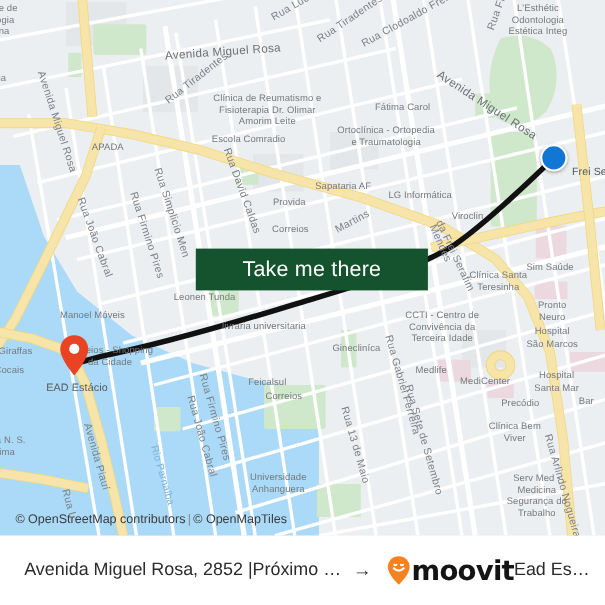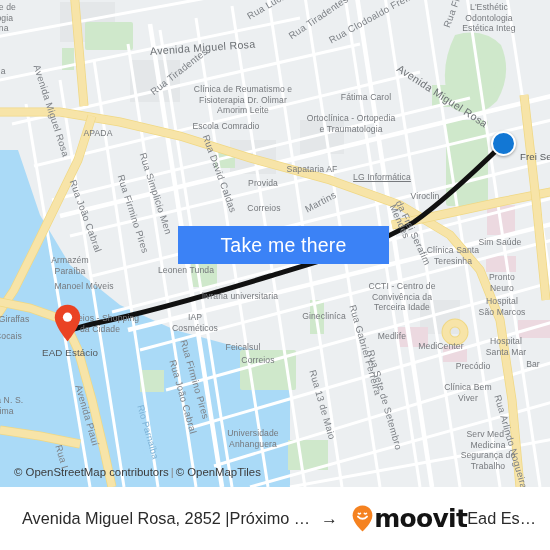--- a/index.html
+++ b/index.html
@@ -61,21 +61,21 @@
   #origin-marker {
     position:absolute; left:491px; top:131px; width:25px; height:25px;
     border-radius:50%; background:#1277d4; border:2.5px solid #ffffff;
     box-shadow:0 1px 3px rgba(0,0,0,.35);
   }
   #dest-marker { position:absolute; left:54px; top:304px; width:27px; height:38px; }
 
   
   #take-me-there {
     position:absolute; left:178px; top:226px; width:211px; height:38px;
-    background:#3b82f6; color:#fff;
+    background:#14532d; color:#fff;
     font-size:19.5px; line-height:38px; text-align:center;
     border:none; cursor:pointer;
     font-family:"Liberation Sans", sans-serif;
     letter-spacing:0.2px;
   }
 
   
   #attribution {
     position:absolute; left:14px; top:466px;
     font-size:11.4px; color:#3b3b3b;
@@ -272,30 +272,28 @@
         <div class="lbl poi multi" style="left: 98px; top: 128px; width: 40px; margin-left: -20px;">APADA</div>
         <div class="lbl poi multi" style="left: 243px; top: 84px; width: 104px; margin-left: -52px;">Clínica de Reumatismo e Fisioterapia Dr. Olimar Amorim Leite</div>
         <div class="lbl poi multi" style="left: 226px; top: 121px; width: 70px; margin-left: -35px;">Escola Comradio</div>
         <div class="lbl poi multi" style="left: 366px; top: 92px; width: 52px; margin-left: -26px;">Fátima Carol</div>
         <div class="lbl poi multi" style="left: 351px; top: 113px; width: 90px; margin-left: -45px;">Ortoclínica - Ortopedia e Traumatologia</div>
         <div class="lbl poi multi" style="left: 489px; top: 2px; width: 60px; margin-left: -30px;">L'Esthétic Odontologia Estética Integ</div>
         <div class="lbl poi multi" style="left: 562px; top: 62px; width: 18px; margin-left: -9px;">Ca</div>
         <div class="lbl poi multi" style="left: 312px; top: 164px; width: 52px; margin-left: -26px;">Sapataria AF</div>
         <div class="lbl poi multi" style="left: 263px; top: 178px; width: 36px; margin-left: -18px;">Provida</div>
         <div class="lbl poi multi" style="left: 264px; top: 203px; width: 38px; margin-left: -19px;">Correios</div>
-        <div class="lbl poi multi" style="left: 382px; top: 172px; width: 62px; margin-left: -31px; text-decoration: underline;">LG Informática</div>
+        <div class="lbl poi multi" style="left: 382px; top: 172px; width: 62px; margin-left: -31px;">LG Informática</div>
         <div class="lbl poi multi" style="left: 425px; top: 191px; width: 36px; margin-left: -18px;">Viroclin</div>
-        <div class="lbl poi multi" style="left: 70px; top: 255px; width: 70px; margin-left: -35px;">Armazém Paraíba</div>
         <div class="lbl poi multi" style="left: 84px; top: 281px; width: 62px; margin-left: -31px;">Manoel Móveis</div>
         <div class="lbl poi multi" style="left: 14px; top: 314px; width: 38px; margin-left: -19px;">Giraffas</div>
         <div class="lbl poi multi" style="left: -6px; top: 331px; width: 58px; margin-left: -29px;">opping Cocais</div>
         <div class="lbl poi multi" style="left: 100px; top: 313px; width: 82px; margin-left: -41px;">Correios - Shopping da Cidade</div>
         <div class="lbl poi multi" style="left: 186px; top: 265px; width: 62px; margin-left: -31px;">Leonen Tunda</div>
         <div class="lbl poi multi" style="left: 240px; top: 291px; width: 80px; margin-left: -40px;">livraria universitaria</div>
-        <div class="lbl poi multi" style="left: 195px; top: 312px; width: 62px; margin-left: -31px;">IAP Cosméticos</div>
         <div class="lbl poi multi" style="left: 243px; top: 342px; width: 40px; margin-left: -20px;">Feicalsul</div>
         <div class="lbl poi multi" style="left: 258px; top: 355px; width: 38px; margin-left: -19px;">Correios</div>
         <div class="lbl poi multi" style="left: 324px; top: 311px; width: 48px; margin-left: -24px;">Ginecliníca</div>
         <div class="lbl poi multi" style="left: 392px; top: 331px; width: 34px; margin-left: -17px;">Medlife</div>
         <div class="lbl poi multi" style="left: 253px; top: 428px; width: 72px; margin-left: -36px;">Universidade Anhanguera</div>
         <div class="lbl poi multi" style="left: -6px; top: 395px; width: 60px; margin-left: -30px;">oricultura N. S. de Fátima</div>
         <div class="lbl poi multi" style="left: 453px; top: 245px; width: 62px; margin-left: -31px;">Clínica Santa Teresinha</div>
         <div class="lbl poi multi" style="left: 500px; top: 237px; width: 48px; margin-left: -24px;">Sim Saúde</div>
         <div class="lbl poi multi" style="left: 402px; top: 281px; width: 82px; margin-left: -41px;">CCTI - Centro de Convivência da Terceira Idade</div>
         <div class="lbl poi multi" style="left: 502px; top: 272px; width: 48px; margin-left: -24px;">Pronto Neuro</div>

